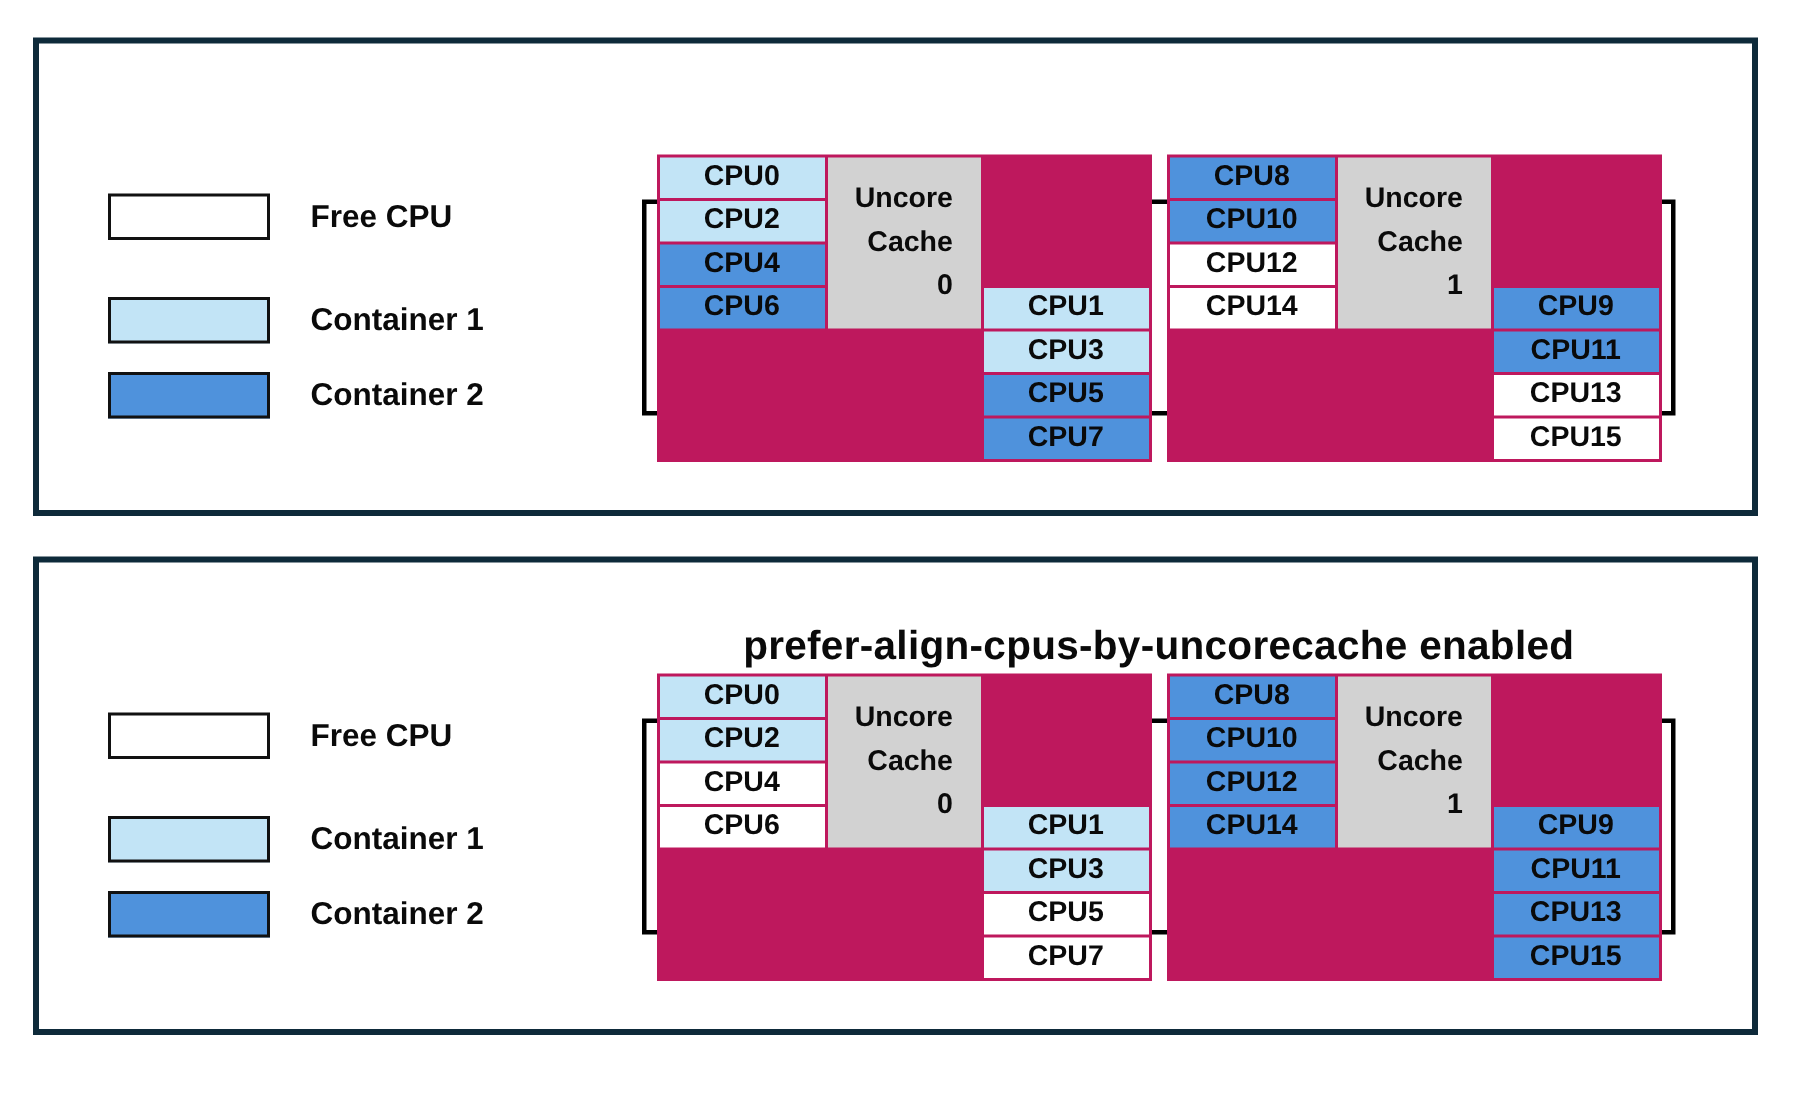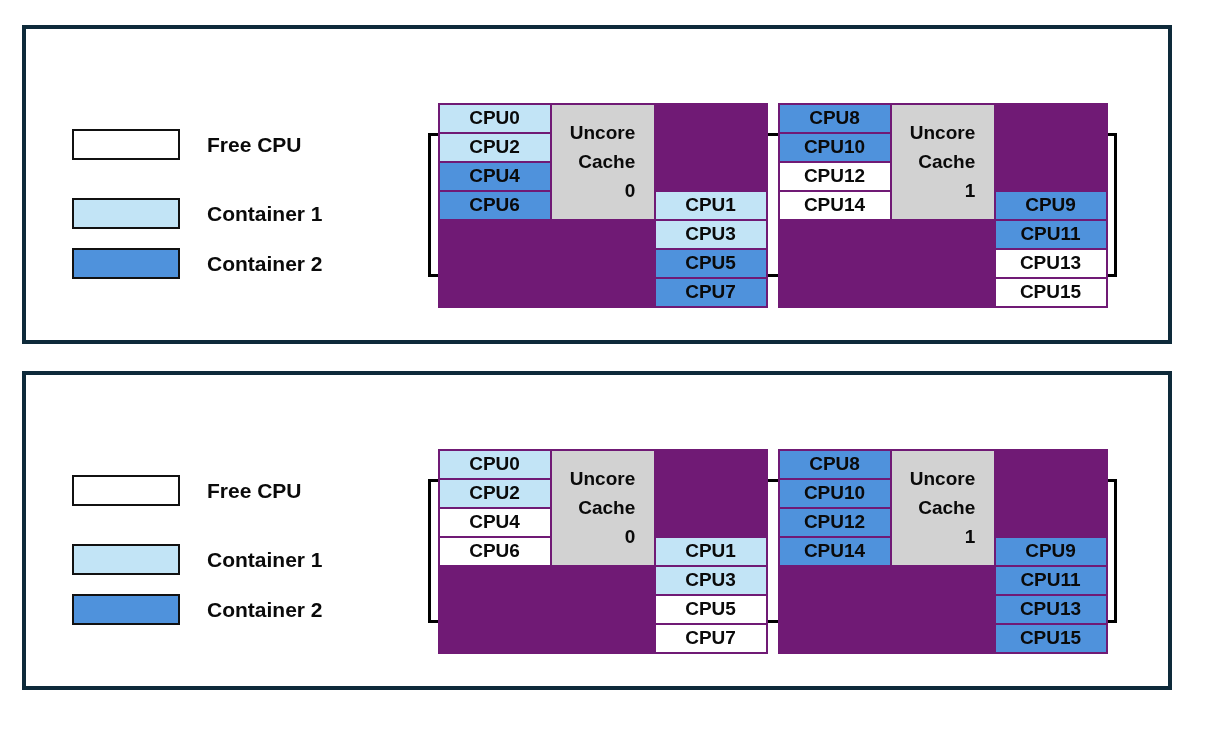--- a/index.html
+++ b/index.html
@@ -62,21 +62,21 @@
     display: flex;
     align-items: center;
     justify-content: center;
     gap: 10px;
   }
   .cache-group {
     display: grid;
     grid-template-columns: 110px 102px 110px;
     grid-auto-rows: 27px;
     gap: 2px;
-    background: #701a75;
+    background: #be185d;
     padding: 2px;
   }
   .cpu-cell {
     display: flex;
     align-items: center;
     justify-content: center;
     font-size: 19px;
     font-weight: 700;
     background: #ffffff;
   }
@@ -137,20 +137,21 @@
 1</div>
         <div class="cpu-cell cache-right" style="background: rgb(79, 146, 220);">CPU9</div>
         <div class="cpu-cell cache-right" style="background: rgb(79, 146, 220);">CPU11</div>
         <div class="cpu-cell cache-right" style="background: rgb(255, 255, 255);">CPU13</div>
         <div class="cpu-cell cache-right" style="background: rgb(255, 255, 255);">CPU15</div>
       </div>
     </div>
 </section>
 
 <section class="panel second">
+  <h2 class="panel-title">prefer-align-cpus-by-uncorecache enabled</h2>
   <div class="legend">
     <div class="legend-item idx0">
       <span class="legend-swatch" style="background: rgb(255, 255, 255);"></span>
       <span class="legend-label">Free CPU</span>
     </div>
     <div class="legend-item idx1">
       <span class="legend-swatch" style="background: rgb(194, 228, 246);"></span>
       <span class="legend-label">Container 1</span>
     </div>
     <div class="legend-item idx2">

